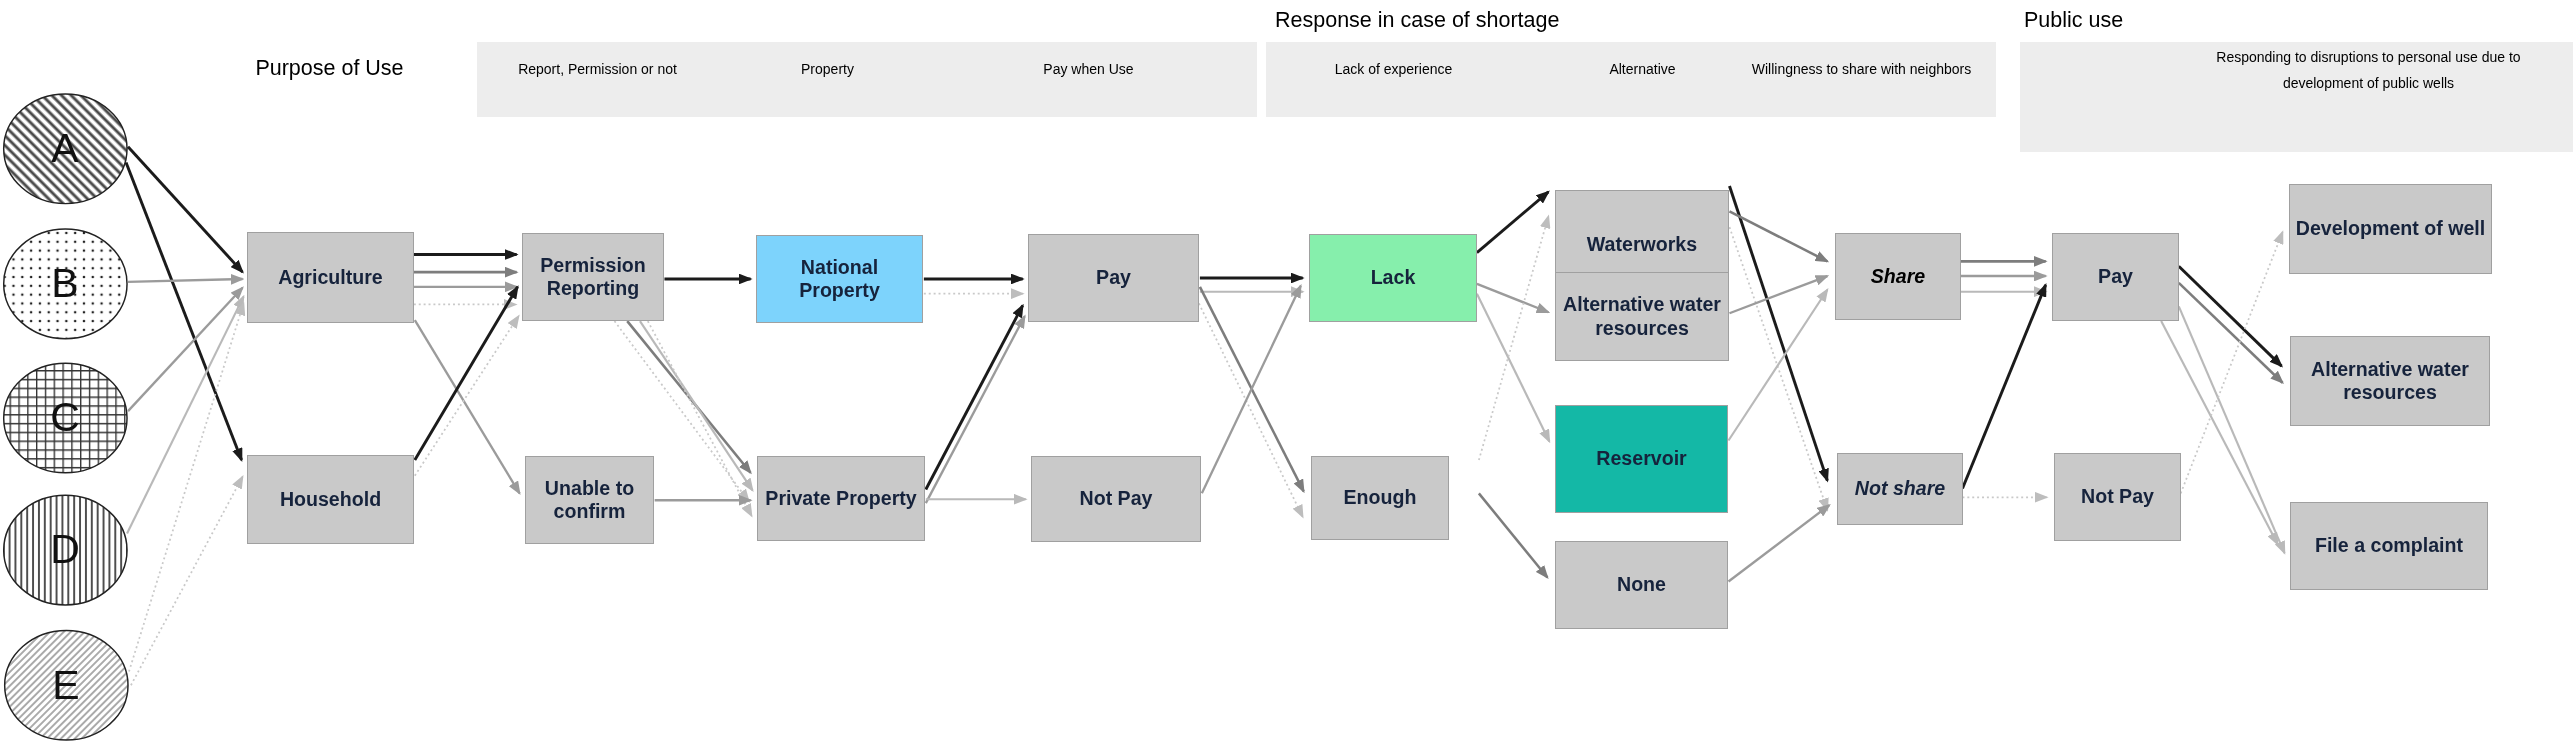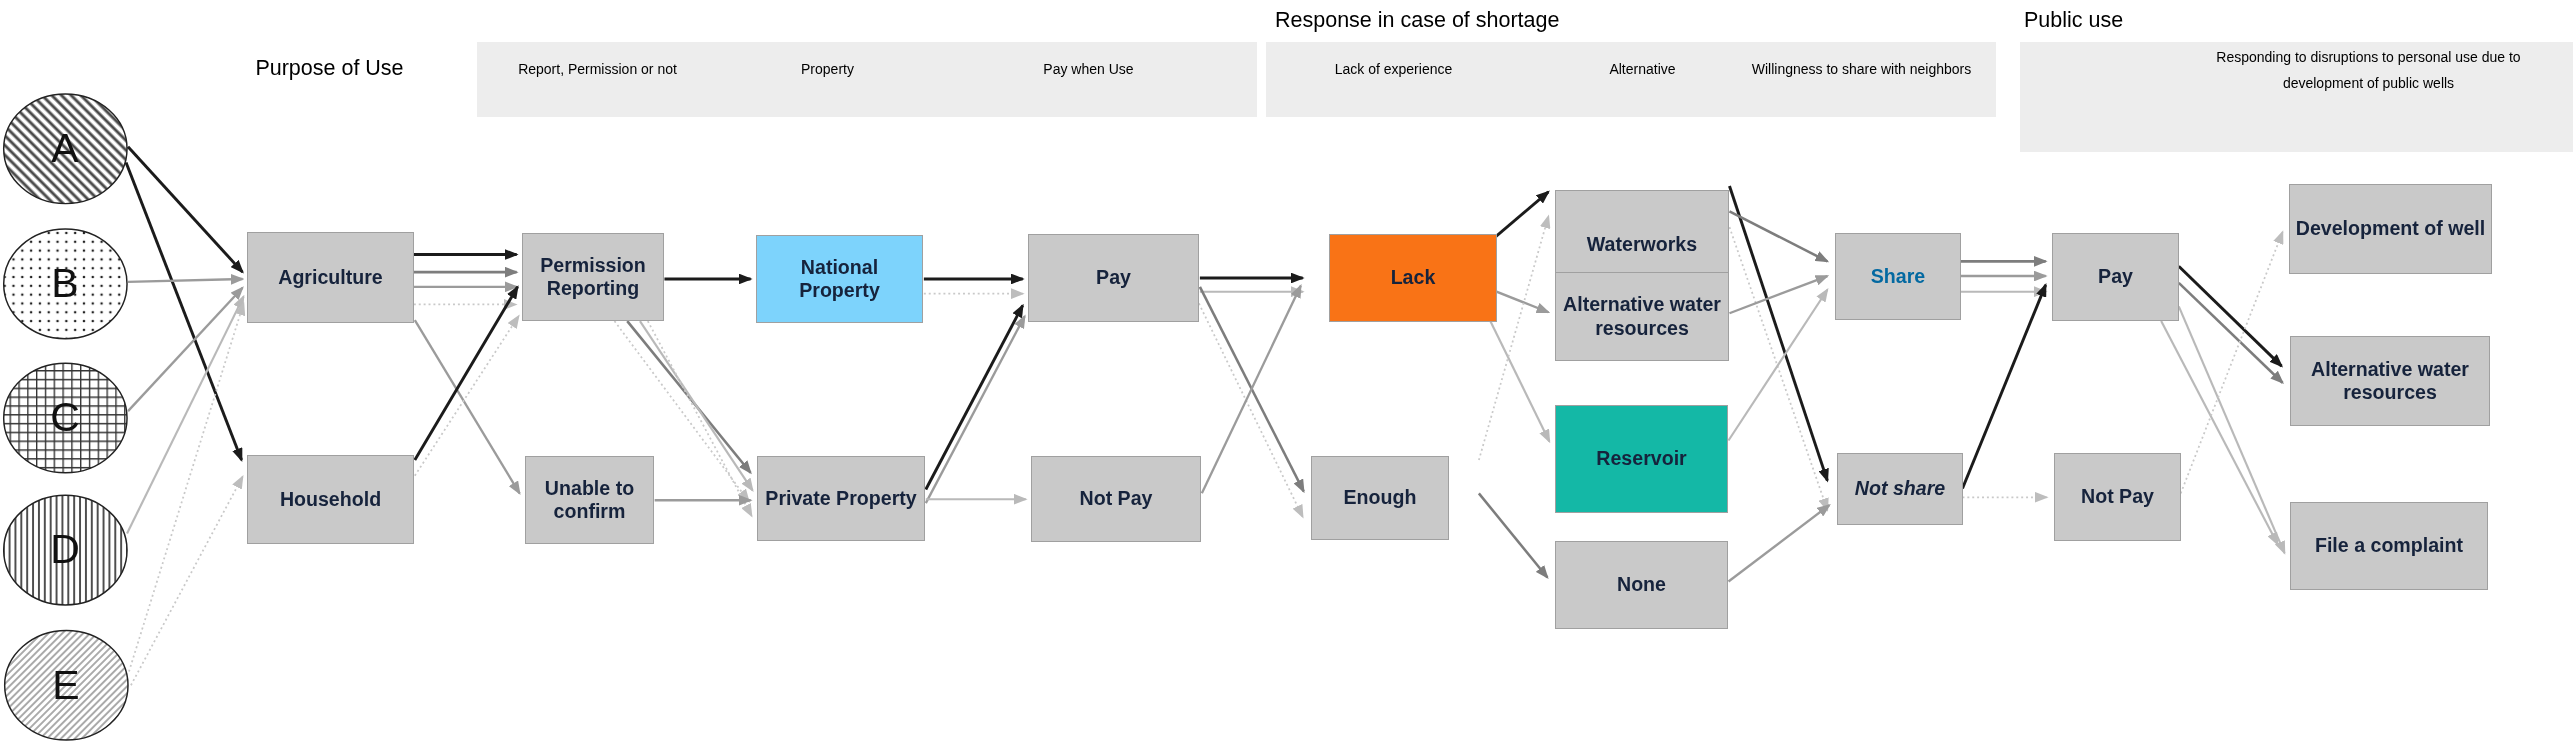--- a/index.html
+++ b/index.html
@@ -138,27 +138,27 @@
 
   <div id="nodes-layer">
       <div class="node" style="left: 247px; top: 232px; width: 167px; height: 91px; background: rgb(201, 201, 201); border-color: rgb(160, 160, 160); color: rgb(22, 35, 60);">Agriculture</div>
       <div class="node" style="left: 247px; top: 455px; width: 167px; height: 89px; background: rgb(201, 201, 201); border-color: rgb(160, 160, 160); color: rgb(22, 35, 60);">Household</div>
       <div class="node" style="left: 522px; top: 233px; width: 142px; height: 88px; background: rgb(201, 201, 201); border-color: rgb(160, 160, 160); color: rgb(22, 35, 60);">Permission Reporting</div>
       <div class="node" style="left: 525px; top: 456px; width: 129px; height: 88px; background: rgb(201, 201, 201); border-color: rgb(160, 160, 160); color: rgb(22, 35, 60);">Unable to confirm</div>
       <div class="node" style="left: 756px; top: 235px; width: 167px; height: 88px; background: #7dd3fc; border-color: rgb(160, 160, 160); color: rgb(22, 35, 60);">National Property</div>
       <div class="node" style="left: 757px; top: 456px; width: 168px; height: 85px; background: rgb(201, 201, 201); border-color: rgb(160, 160, 160); color: rgb(22, 35, 60);">Private Property</div>
       <div class="node" style="left: 1028px; top: 234px; width: 171px; height: 88px; background: rgb(201, 201, 201); border-color: rgb(160, 160, 160); color: rgb(22, 35, 60);">Pay</div>
       <div class="node" style="left: 1031px; top: 456px; width: 170px; height: 86px; background: rgb(201, 201, 201); border-color: rgb(160, 160, 160); color: rgb(22, 35, 60);">Not Pay</div>
-      <div class="node" style="left: 1309px; top: 234px; width: 168px; height: 88px; background: #f97316; border-color: rgb(160, 160, 160); color: rgb(22, 35, 60); margin-left: 20px;">Lack</div>
+      <div class="node" style="left: 1309px; top: 234px; width: 168px; height: 88px; background: #86efac; border-color: rgb(160, 160, 160); color: rgb(22, 35, 60);">Lack</div>
       <div class="node" style="left: 1311px; top: 456px; width: 138px; height: 84px; background: rgb(201, 201, 201); border-color: rgb(160, 160, 160); color: rgb(22, 35, 60);">Enough</div>
       <div class="node" style="left: 1555px; top: 146px; width: 174px; height: 110px; background: rgb(201, 201, 201); border-color: rgb(160, 160, 160); color: rgb(22, 35, 60); margin-top: 44px;">Waterworks</div>
       <div class="node" style="left: 1555px; top: 272px; width: 174px; height: 89px; background: rgb(201, 201, 201); border-color: rgb(160, 160, 160); color: rgb(22, 35, 60);">Alternative water resources</div>
       <div class="node" style="left: 1555px; top: 405px; width: 173px; height: 108px; background: #14b8a6; border-color: rgb(160, 160, 160); color: rgb(22, 35, 60);">Reservoir</div>
       <div class="node" style="left: 1555px; top: 541px; width: 173px; height: 88px; background: rgb(201, 201, 201); border-color: rgb(160, 160, 160); color: rgb(22, 35, 60);">None</div>
-      <div class="node" style="left: 1835px; top: 233px; width: 126px; height: 87px; background: rgb(201, 201, 201); border-color: rgb(160, 160, 160); color: #0369a1;">Share</div>
+      <div class="node" style="left: 1835px; top: 233px; width: 126px; height: 87px; background: rgb(201, 201, 201); border-color: rgb(160, 160, 160); color: #000000; font-style: italic;">Share</div>
       <div class="node" style="left: 1837px; top: 453px; width: 126px; height: 72px; background: rgb(201, 201, 201); border-color: rgb(160, 160, 160); color: rgb(22, 35, 60); font-style: italic;">Not share</div>
       <div class="node" style="left: 2052px; top: 233px; width: 127px; height: 88px; background: rgb(201, 201, 201); border-color: rgb(160, 160, 160); color: rgb(22, 35, 60);">Pay</div>
       <div class="node" style="left: 2054px; top: 453px; width: 127px; height: 88px; background: rgb(201, 201, 201); border-color: rgb(160, 160, 160); color: rgb(22, 35, 60);">Not Pay</div>
       <div class="node" style="left: 2289px; top: 184px; width: 203px; height: 90px; background: rgb(201, 201, 201); border-color: rgb(160, 160, 160); color: rgb(22, 35, 60);">Development of well</div>
       <div class="node" style="left: 2290px; top: 336px; width: 200px; height: 90px; background: rgb(201, 201, 201); border-color: rgb(160, 160, 160); color: rgb(22, 35, 60);">Alternative water resources</div>
       <div class="node" style="left: 2290px; top: 502px; width: 198px; height: 88px; background: rgb(201, 201, 201); border-color: rgb(160, 160, 160); color: rgb(22, 35, 60);">File a complaint</div>
     </div>
   <div id="letters-layer">
       <div class="well-letter" style="left: 65px; top: 149px;">A</div>
       <div class="well-letter" style="left: 65px; top: 284px;">B</div>

